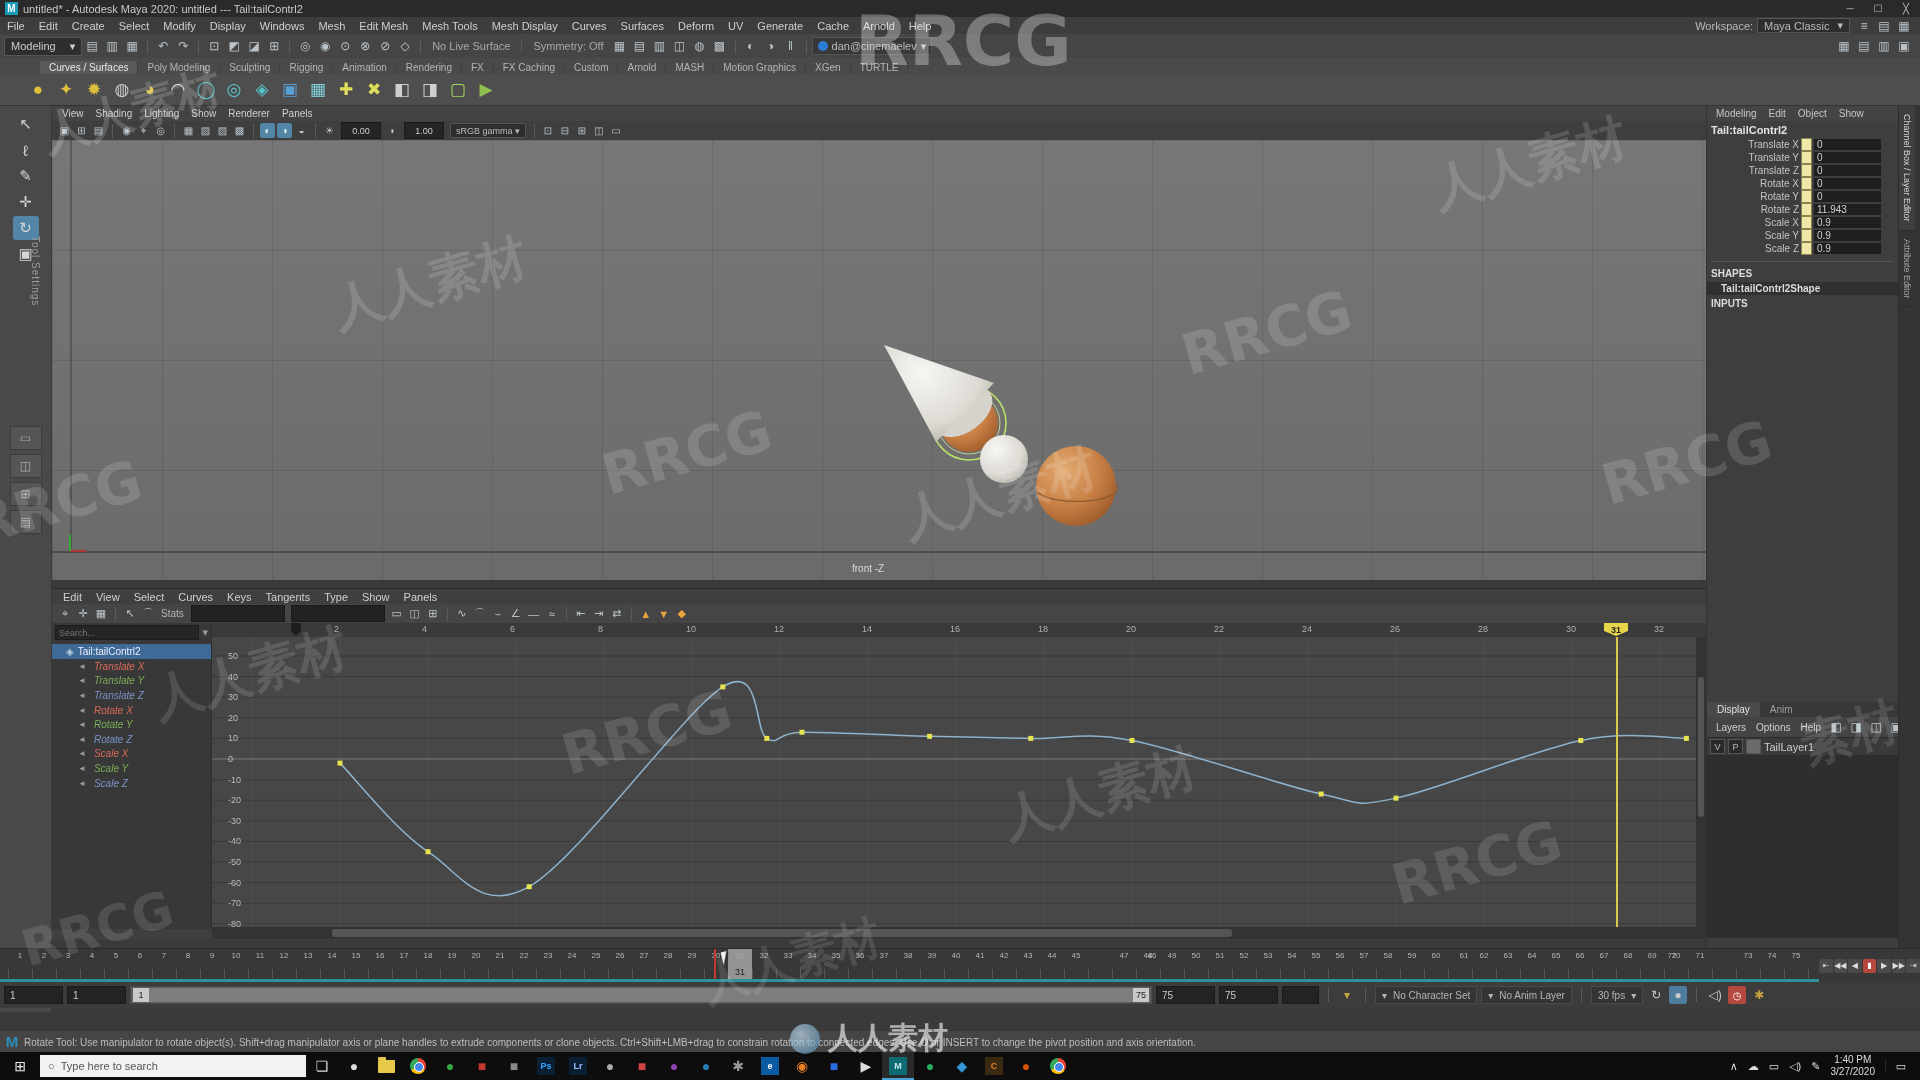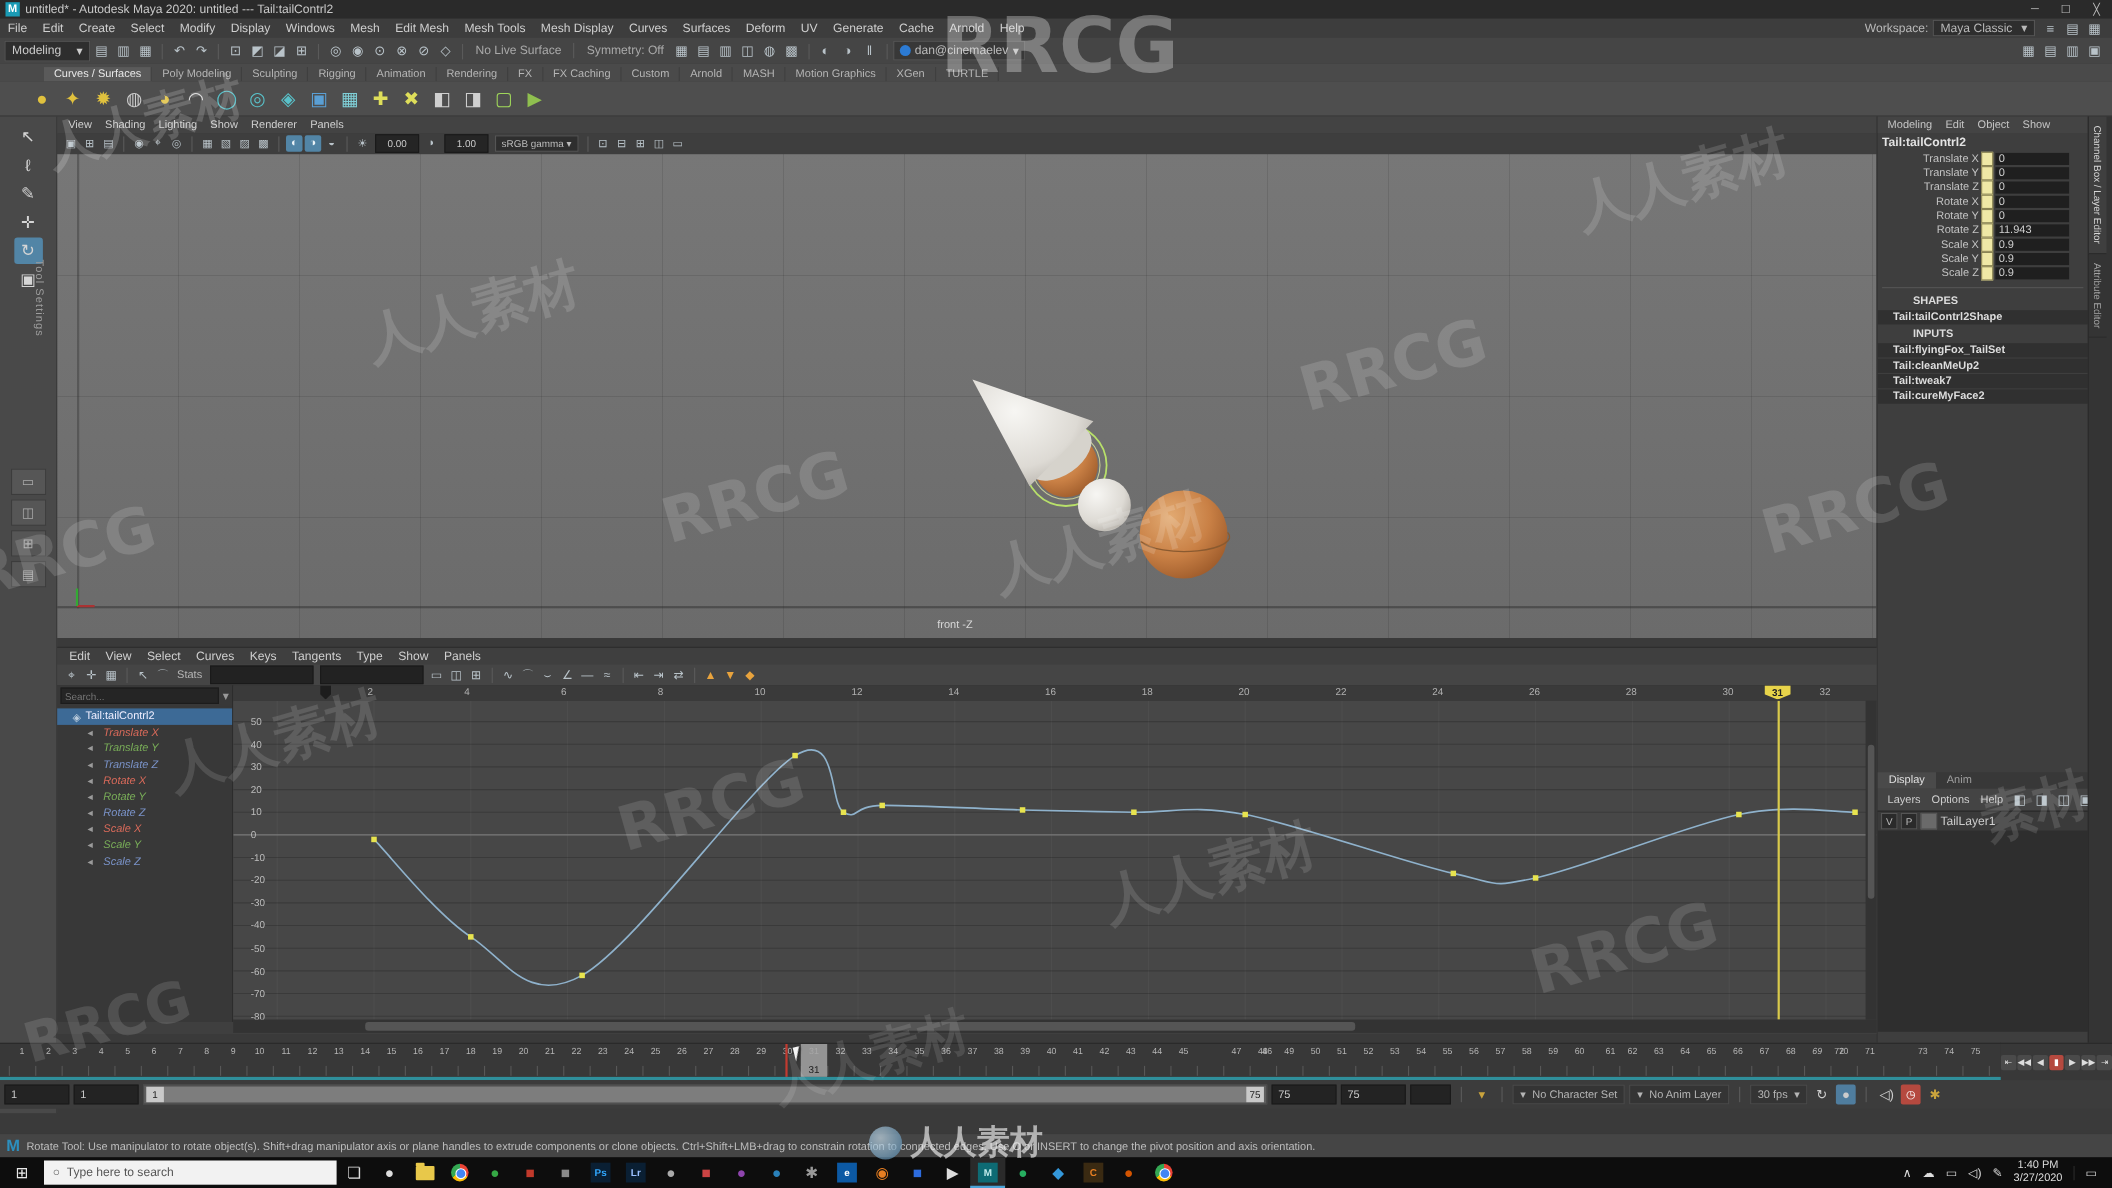--- a/index.html
+++ b/index.html
@@ -64,21 +64,21 @@
   
   #rightpanel{left:1706px;top:106px;width:192px;height:842px;background:#3e3e3e;border-left:1px solid #333;box-sizing:border-box;}
   #cb-tabs{display:flex;gap:2px;padding:2px 4px;background:#444;}
   #cb-tabs .mi{font-size:10px;padding:0 5px;color:#c5c5c5;}
   #cb-node{font-size:11px;color:#e3e3e3;font-weight:bold;padding:3px 4px 2px;}
   .cbrow{display:flex;align-items:center;height:13px;}
   .cblabel{width:92px;text-align:right;color:#c3c3c3;font-size:10px;}
   .cbkey{width:9px;height:11px;background:#efe8a6;border:1px solid #8a8455;margin:0 2px;}
   .cbval{width:64px;height:11px;background:#1f1f1f;color:#cfcfcf;font-size:10px;padding-left:3px;line-height:11px;}
   .cbdivider{height:1px;background:#555;margin:6px 4px 4px;}
-  .cbheader{font-weight:bold;color:#dcdcdc;font-size:10px;padding:2px 4px;margin-left:28px;}
+  .cbheader{font-weight:bold;color:#dcdcdc;font-size:10px;padding:2px 4px;}
   .cbitem{background:#303030;color:#ddd;font-size:10px;font-weight:bold;padding:1px 4px 1px 14px;margin:1px 0;}
   
   #sidetabs{left:1898px;top:106px;width:22px;height:842px;background:#343434;border-left:1px solid #2b2b2b;box-sizing:border-box;}
   .vtab{writing-mode:vertical-rl;font-size:9px;color:#a5a5a5;padding:8px 3px;border-bottom:1px solid #2b2b2b;}
   .vtab.act{background:#3f3f3f;color:#d8d8d8;}
   
   #layered{position:absolute;left:0;top:596px;width:100%;}
   #le-tabs{display:flex;background:#383838;}
   .letab{padding:2px 10px;font-size:10px;color:#9f9f9f;}
   .letab.act{background:#4a4a4a;color:#e0e0e0;}
@@ -398,26 +398,20 @@
         <div class="cbrow">
           <span class="cblabel">Scale Z</span>
           <span class="cbkey"></span>
           <span class="cbval">0.9</span>
         </div>
       </div>
     <div class="cbdivider"></div>
     <div class="cbheader">SHAPES</div>
     <div class="cbitem">Tail:tailContrl2Shape</div>
     <div class="cbheader">INPUTS</div>
-    <div id="cb-inputs">
-        <div class="cbitem">Tail:flyingFox_TailSet</div>
-        <div class="cbitem">Tail:cleanMeUp2</div>
-        <div class="cbitem">Tail:tweak7</div>
-        <div class="cbitem">Tail:cureMyFace2</div>
-      </div>
     <div id="layered">
       <div id="le-tabs">
           <span class="letab act">Display</span>
           <span class="letab">Anim</span>
         </div>
       <div id="le-menus">
           <span class="mi">Layers</span>
           <span class="mi">Options</span>
           <span class="mi">Help</span>
           <span id="le-icons">

